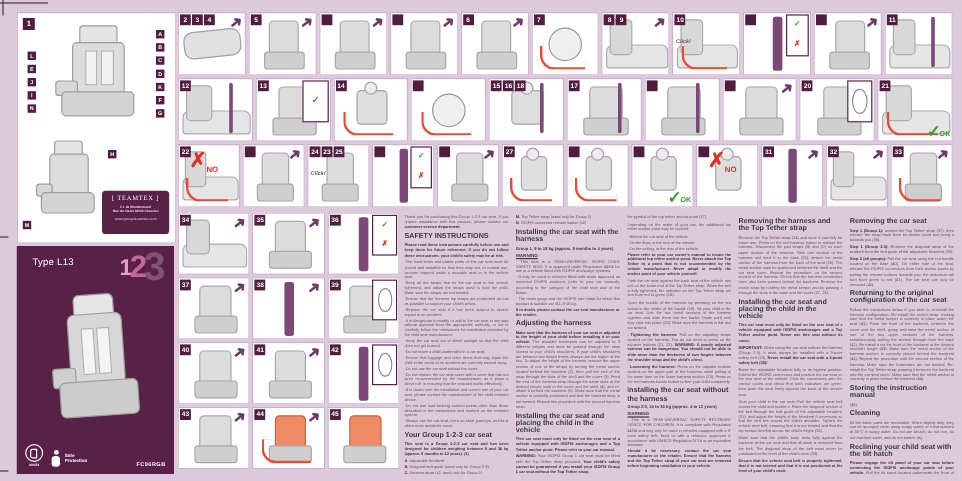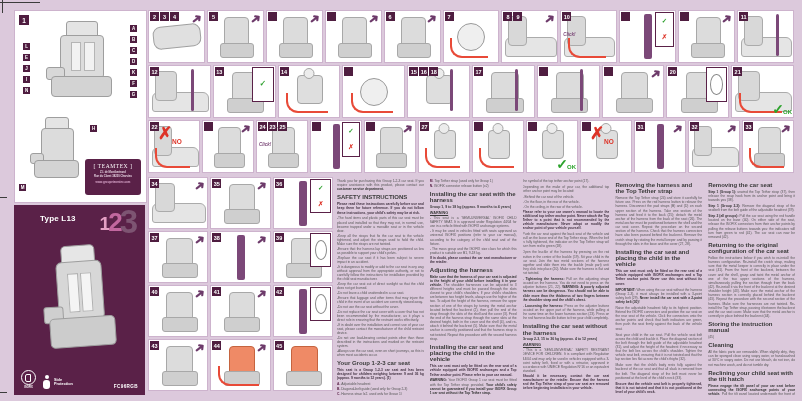--- a/index.html
+++ b/index.html
@@ -29,21 +29,21 @@
   .cr2{right:-10px;top:8px;}
   .cl2{left:-6px;bottom:-4px;flex-direction:row;}
   .callout{min-width:7px;height:7px;background:#4f1d40;color:#fff;font-size:4.5px;font-weight:bold;display:flex;align-items:center;justify-content:center;}
   .teamtex{position:absolute;right:5px;bottom:7px;width:56px;height:36px;background:#5a2148;border-radius:3px;color:#fff;text-align:center;padding-top:4px;box-sizing:border-box;}
   .tt-logo{font-size:5.5px;letter-spacing:0.6px;font-family:"Liberation Serif",serif;margin-bottom:2px;}
   .tt-line{font-size:2.7px;color:#e8d6e4;line-height:1.35;font-weight:bold;}
   .tt-web{font-size:2.9px;color:#d9a6cb;margin-top:1.5px;font-weight:bold;}
 
   
   .panel-brand{position:absolute;left:14px;top:205px;width:131px;height:190px;background:#5a2148;color:#fff;overflow:hidden;}
-  .type-label{position:absolute;left:26px;top:9px;font-size:8px;font-weight:bold;letter-spacing:0.2px;}
+  .type-label{position:absolute;left:13px;top:9px;font-size:8px;font-weight:normal;letter-spacing:0.2px;}
   .digits{position:absolute;right:7px;top:0px;display:flex;align-items:flex-start;line-height:1;}
   .d1{font-size:19px;color:#e59fc4;font-weight:bold;margin-top:9px;}
   .d2{font-size:26px;color:#c2679f;font-weight:bold;margin-left:-2px;margin-top:4px;}
   .d3{font-size:33px;color:#7d5472;font-weight:bold;margin-left:-3px;}
   .bseat{position:absolute;left:26px;top:40px;width:80px;height:116px;transform:rotate(-4deg);}
   .b-head{left:30%;top:0;width:40%;height:17%;border-radius:5px;background:#e6e6e6;}
   .b-back{left:22%;top:14%;width:56%;height:50%;border-radius:6px;background:#d7d7d7;}
   .b-pad{left:36%;top:24%;width:11%;height:32%;background:#f4f4f4;border:1px solid #b0b0b0;}
   .b-pad2{left:53%;top:24%;width:11%;height:32%;background:#f4f4f4;border:1px solid #b0b0b0;}
   .b-arm{left:4%;top:52%;width:22%;height:13%;border-radius:3px;background:#cfcfcf;}

